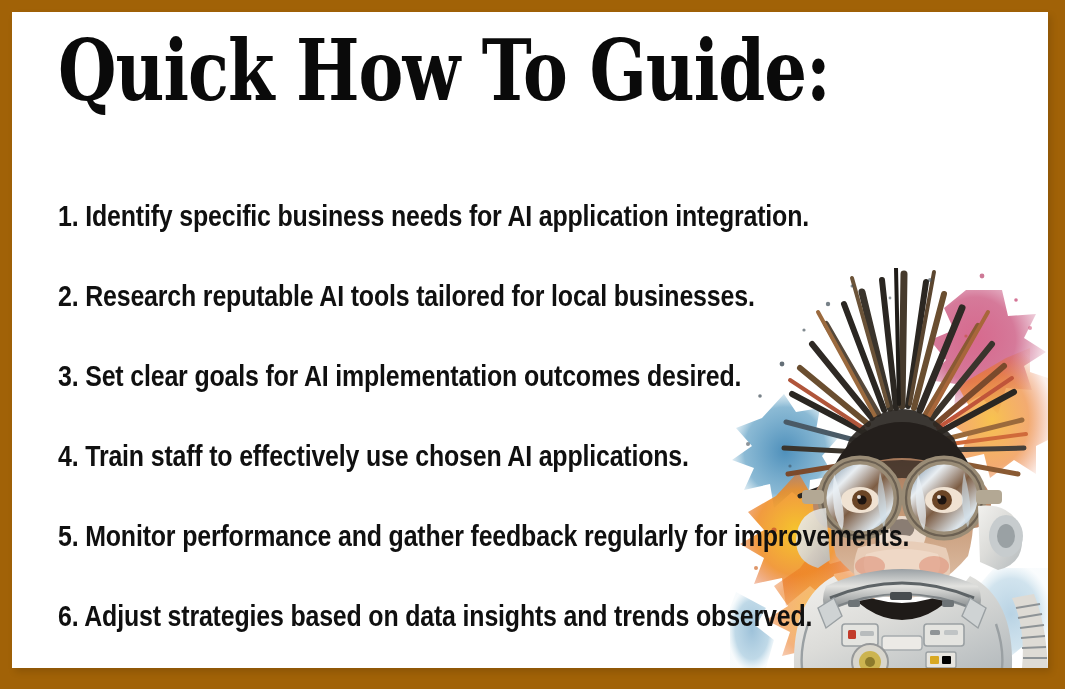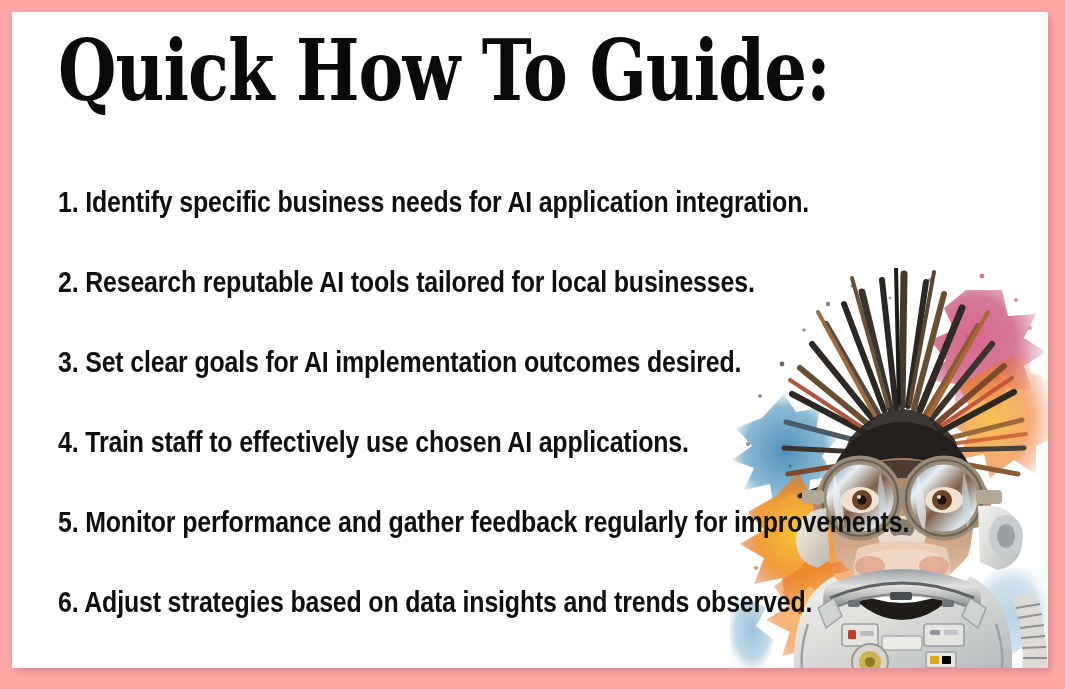--- a/index.html
+++ b/index.html
@@ -12,21 +12,21 @@
     height: 689px;
     overflow: hidden;
     font-family: "Liberation Sans", sans-serif;
   }
 
   
   #canvas {
     position: relative;
     width: 1065px;
     height: 689px;
-    background: #fca5a5;
+    background: #a16207;
     overflow: hidden;
   }
 
   
   #card {
     position: absolute;
     left: 12px;
     top: 12px;
     width: 1036px;
     height: 656px;
@@ -49,21 +49,21 @@
     white-space: nowrap;
     transform: scaleX(0.80);
     transform-origin: left top;
     z-index: 6;
   }
 
   
   #steps {
     position: absolute;
     left: 46px;
-    top: 150px;
+    top: 164px;
     width: 980px;
     z-index: 5;
   }
   .step {
     height: 80px;
     color: #101010;
     font-family: "Liberation Sans", sans-serif;
     font-weight: 700;
     font-size: 29.5px;
     line-height: 32px;

